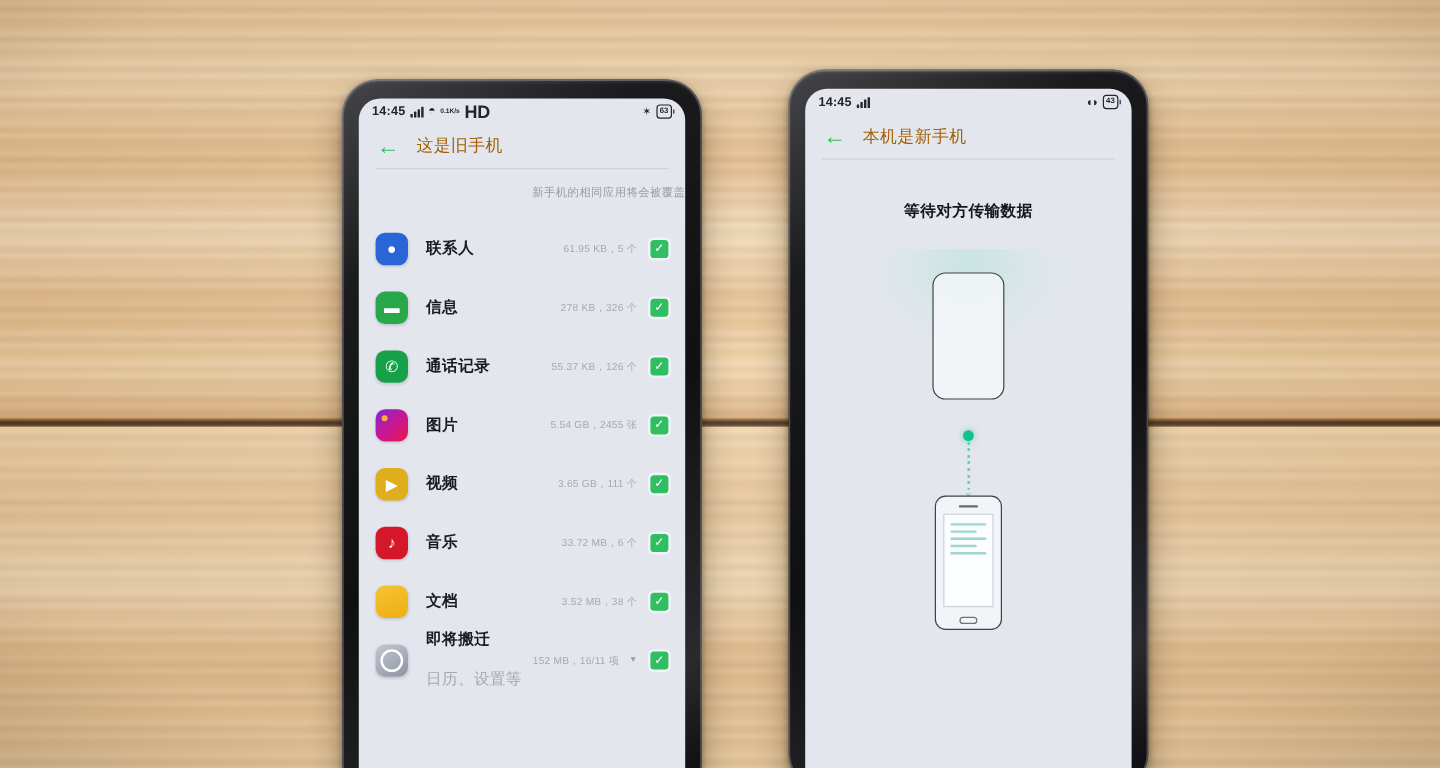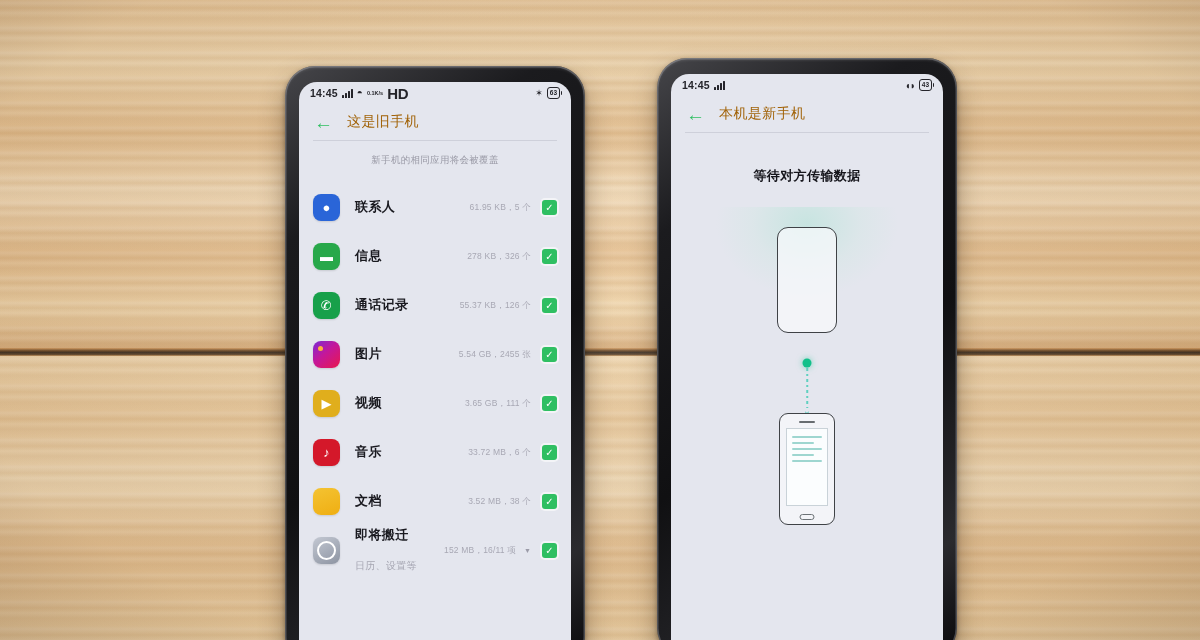--- a/index.html
+++ b/index.html
@@ -93,30 +93,30 @@
 
   
   .navbar{flex:0 0 36px;display:flex;align-items:center;gap:14px;padding:0 15px;}
   .back-arrow{color:#2fbf62;font-size:19px;line-height:1;cursor:pointer;font-weight:bold;}
   .nav-title{font-size:14px;color:#a16207;font-weight:400;letter-spacing:.4px;}
   .nav-rule{height:1px;background:rgba(120,122,140,.20);margin:0 14px;}
 
   
   .headline{margin-top:26px;text-align:center;font-size:19px;font-weight:bold;
     color:#15151b;letter-spacing:.3px;}
-  .subhead{margin-top:13px;text-align:center;font-size:9.5px;color:#9a9aa6;letter-spacing:.3px;}
+  .subhead{margin-top:13px;text-align:right;font-size:9.5px;color:#9a9aa6;letter-spacing:.3px;}
 
   .list{margin-top:16px;flex:1;overflow:hidden;padding:0 14px;}
   .row{display:flex;align-items:center;height:49px;}
   .app-ico{width:27px;height:27px;border-radius:8px;flex:0 0 27px;
     display:flex;align-items:center;justify-content:center;position:relative;
     box-shadow:0 1px 2px rgba(0,0,0,.12);}
   .row-label{margin-left:15px;flex:1;min-width:0;}
   .row-name{font-size:13px;color:#1a1a20;font-weight:600;letter-spacing:.4px;line-height:1.15;}
-  .row-sub{font-size:10px;color:#a6a6b2;letter-spacing:.3px;margin-top:17px;}
+  .row-sub{font-size:13px;color:#a6a6b2;letter-spacing:.3px;margin-top:17px;}
   .row-meta{font-size:8.5px;color:#a8a8b4;white-space:nowrap;letter-spacing:.2px;}
   .chev{font-size:7px;color:#9b9ba8;margin-left:8px;}
   .cbx{width:15px;height:15px;border-radius:3px;background:#2fbf62;margin-left:11px;
     flex:0 0 15px;display:flex;align-items:center;justify-content:center;
     color:#fff;font-size:10px;line-height:1;font-weight:bold;
     box-shadow:0 0 0 2px rgba(255,255,255,.55);cursor:pointer;}
 
   
   .illus{flex:1;position:relative;}
   .glow{position:absolute;left:50%;top:22px;transform:translateX(-50%);

